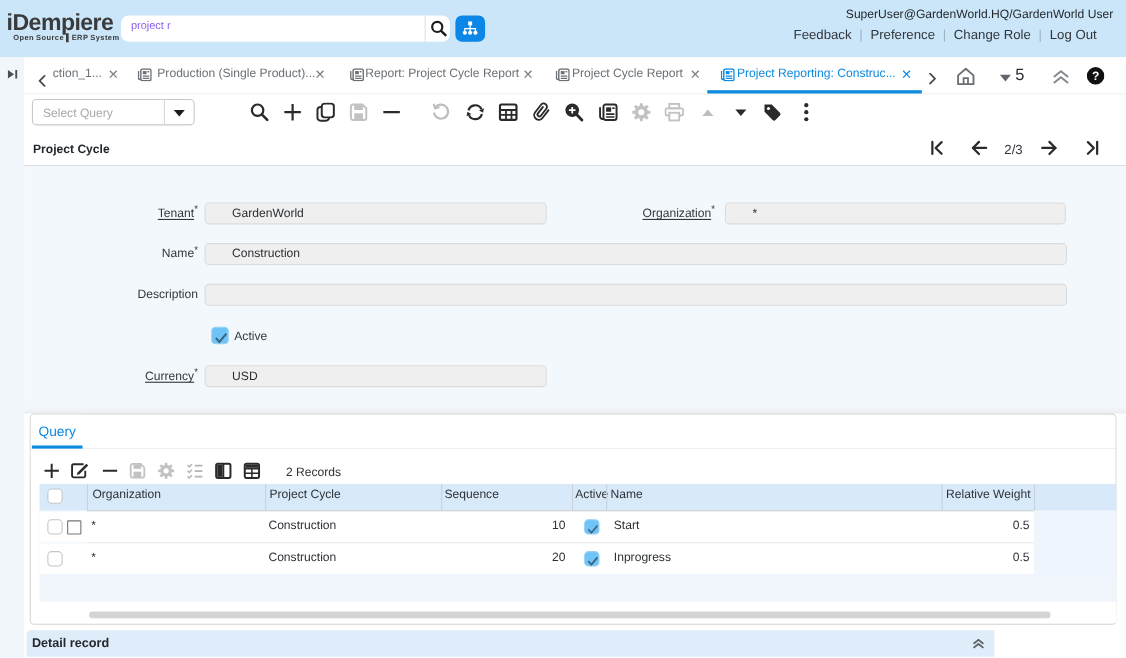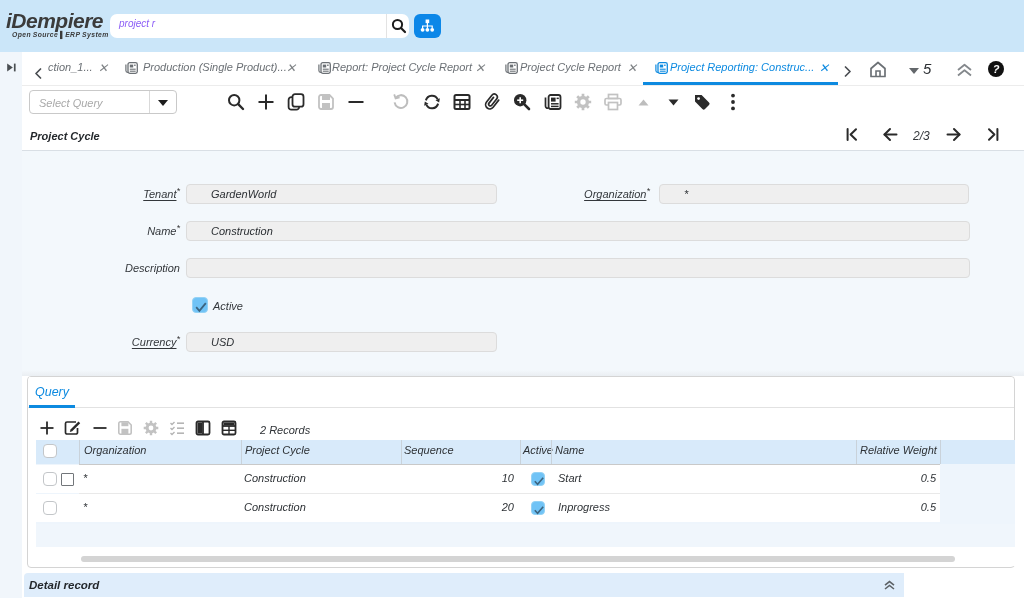--- a/index.html
+++ b/index.html
@@ -1,18 +1,18 @@
 <!DOCTYPE html>
 <html><head>
 <meta charset="utf-8">
 <style>
 * { margin:0; padding:0; box-sizing:border-box; }
 html,body { width:1024px; height:598px; overflow:hidden; background:#fff;
   font-family:"Liberation Sans", sans-serif; }
-#page { position:relative; width:1024px; height:598px; background:#fff;font-style:italic; }
+#page { position:relative; width:1024px; height:598px; background:#fff; }
 
 #hdr { position:absolute; left:0; top:0; width:1024px; height:52px; background:#cbe6f9; }
 #logo { position:absolute; left:6px; top:11px; color:#3b3b3b; }
 #logo .big { font-size:21px; font-weight:bold; letter-spacing:-0.5px; line-height:20px; }
 #logo .sub { font-size:6.8px; font-weight:bold; letter-spacing:0.4px; margin-top:0px; white-space:nowrap; color:#3b3b3b; }
 #searchbox { position:absolute; left:110px; top:14px; width:299px; height:24px; background:#fff; border-radius:7px; }
 #searchbox .txt { position:absolute; left:9px; top:4px; font-size:10px; color:#8b5cf6; }
 #searchbox .sep { position:absolute; left:276px; top:0; width:1px; height:24px; background:#e3e3e3; }
 #searchbox svg { position:absolute; left:281px; top:4px; }
 #treebtn { position:absolute; left:414px; top:14px; width:27px; height:24px; background:#0c87e8; border-radius:6px; }
@@ -93,20 +93,22 @@
     </div>
     <div id="treebtn">
       <svg width="15" height="14" viewBox="0 0 15 14">
           <rect x="5.6" y="0.5" width="3.6" height="3.6" fill="#fff"></rect>
           <path d="M7.4 4v3 M2.6 9.5 V7 H12.2 V9.5 M7.4 7v2.5" stroke="#fff" stroke-width="1.2" fill="none"></path>
           <circle cx="2.6" cy="10.8" r="1.9" fill="#fff"></circle>
           <circle cx="7.4" cy="10.8" r="1.9" fill="#fff"></circle>
           <circle cx="12.2" cy="10.8" r="1.9" fill="#fff"></circle>
         </svg>
     </div>
+    <div id="usrline">SuperUser@GardenWorld.HQ/GardenWorld User</div>
+    <div id="lnkline">Feedback<span class="bar">|</span>Preference<span class="bar">|</span>Change Role<span class="bar">|</span>Log Out</div>
   </div>
 
   <div id="rail">
     <svg style="position:absolute;left:6px;top:10px" width="11" height="11" viewBox="0 0 11 11">
         <path d="M1.2 1.6 L6.8 5.5 L1.2 9.4 Z" fill="#4a4e52"></path>
         <rect x="7.9" y="1.6" width="1.7" height="7.8" fill="#4a4e52"></rect>
       </svg>
   </div>
 
   <div id="tabs">

